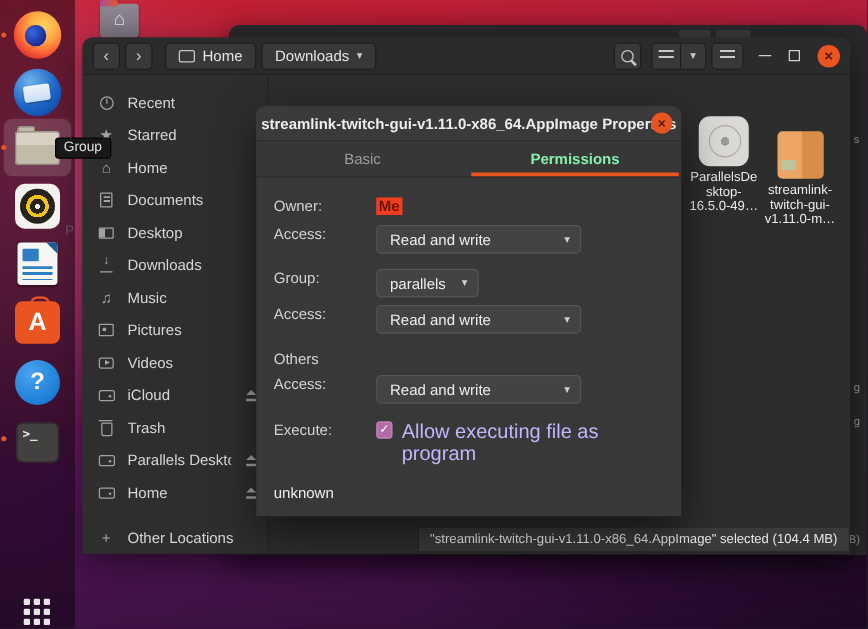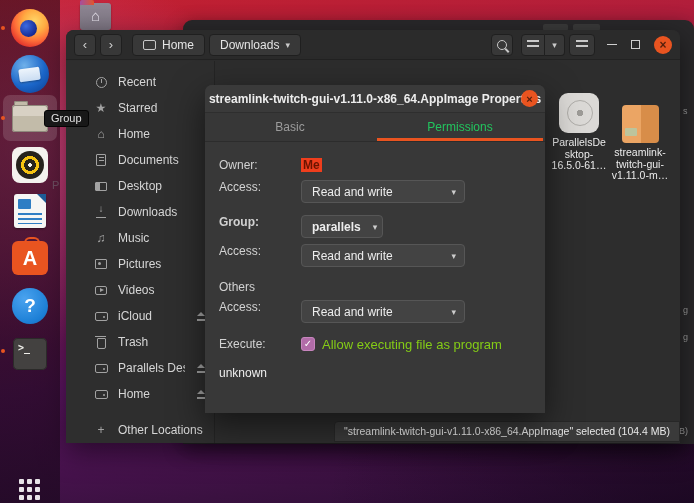--- a/index.html
+++ b/index.html
@@ -103,21 +103,21 @@
   .viewgrp { display:flex; margin:0 4px; }
   .viewgrp .half { width:24px; border-radius:4px 0 0 4px; }
   .viewgrp .half2 { width:20px; border-left:none; border-radius:0 4px 4px 0; }
   .winctl { display:flex; align-items:center; gap:14px; margin-left:12px; }
   .i-min { width:10px; height:1.8px; background:#cfcfcf; }
   .i-max { width:9px; height:9px; border:1.5px solid #cfcfcf; }
   .closebtn { width:18px; height:18px; border-radius:50%; background:#e95420; color:#57200c; font-size:12px; font-weight:bold;
     display:flex; align-items:center; justify-content:center; line-height:1; }
 
   
-  .sidebar { position:absolute; left:0; top:31px; width:149px; bottom:0; background:#2e2e2e; border-right:1px solid #242424; padding-top:8px;padding-left:16px; }
+  .sidebar { position:absolute; left:0; top:31px; width:149px; bottom:0; background:#2e2e2e; border-right:1px solid #242424; padding-top:8px; }
   .srow { height:26px; display:flex; align-items:center; padding:0 8px 0 12px; gap:10px; color:#d6d6d6; font-size:12px; }
   .srow .lbl { flex:1; white-space:nowrap; overflow:hidden; }
   .si { width:14px; height:14px; flex:0 0 14px; display:flex; align-items:center; justify-content:center;
     color:#c0c0c0; font-size:12px; position:relative; opacity:.8; }
   .ic-clock { width:11px; height:11px; border:1.3px solid #c0c0c0; border-radius:50%; position:relative; }
   .ic-clock::after { content:""; position:absolute; left:4px; top:1.5px; width:1.3px; height:4px; background:#c0c0c0; }
   .ic-desktop { width:12px; height:9px; border:1.3px solid #c0c0c0; border-radius:1px; position:relative; }
   .ic-desktop::after { content:""; position:absolute; left:0; top:0; width:4px; height:100%; background:#c0c0c0; }
   .ic-doc { width:10px; height:12px; border:1.3px solid #c0c0c0; border-radius:1px; position:relative; }
   .ic-doc::after { content:""; position:absolute; left:1.5px; top:2px; width:5px; height:6px;
@@ -173,36 +173,36 @@
   
   .dialog { position:absolute; left:205px; top:85px; width:340px; height:328px; z-index:30;
     background:#383838; border-radius:7px 7px 0 0; box-shadow:0 12px 34px rgba(0,0,0,.55); }
   .dlg-titlebar { height:28px; display:flex; align-items:center; justify-content:center; position:relative;
     background:#3a3a3a; border-radius:7px 7px 0 0; border-bottom:1px solid #2e2e2e; }
   .dlg-title { font-size:12px; font-weight:bold; color:#ededed; }
   .dlg-close { position:absolute; right:7px; top:5px; width:17px; height:17px; border-radius:50%; background:#e95420;
     color:#57200c; font-size:11px; font-weight:bold; display:flex; align-items:center; justify-content:center; }
   .dlg-tabs { height:29px; display:flex; border-bottom:1px solid #2c2c2c; background:#373737; }
   .dlg-tab { flex:1; display:flex; align-items:center; justify-content:center; font-size:12px; color:#9c9c9c; position:relative; }
-  .dlg-tab.active { color:#22c55e; font-weight:normal; }
+  .dlg-tab.active { color:#86efac; font-weight:bold; }
   .dlg-tab.active::after { content:""; position:absolute; left:2px; right:2px; bottom:0; height:3px; background:#e95420; }
   .dlg-body { padding:10px 14px 0; }
   .prow { display:flex; }
   .plabel { width:82px; flex:0 0 82px; font-size:12px; color:#d2d2d2; }
   .pheading { font-size:12px; color:#d2d2d2; margin:13px 0 6px; }
   .owner-val { font-size:12px; background:#ef3e1d; color:#6b1400; padding:0 2px; font-weight:bold; }
   .dd { height:23px; background:#434343; border:1px solid #565656; border-radius:4px; display:flex; align-items:center;
     font-size:12px; color:#ededed; padding:0 8px 0 10px; justify-content:space-between; }
   .dd .cv { font-size:9px; color:#cdcdcd; margin-left:12px; }
   .dd-wide { width:164px; }
   .dd-narrow { width:82px; }
-  .mt6{margin-top:6px;} .mt8{margin-top:8px;} .mt12{margin-top:12px;font-weight:bold;} .mt14{margin-top:14px;}
+  .mt6{margin-top:6px;} .mt8{margin-top:8px;} .mt12{margin-top:12px;} .mt14{margin-top:14px;}
   .cb { width:14px; height:14px; border-radius:3px; background:#b16ca8; border:1px solid #c785be; margin-right:7px;
     display:flex; align-items:center; justify-content:center; color:#fff; font-size:10px; line-height:1; }
-  .cbl { font-size:13px; color:#84cc16; }
+  .cbl { font-size:16px; color:#c4b5fd; }
   .secval { font-size:12px; color:#ededed; }
 </style>
 </head>
 <body>
 
 <div class="stage">
 
   <div class="wallpaper"></div>
 
   <div class="desk-home"></div>
@@ -341,21 +341,21 @@
       <div class="gridicon g-folder-red"></div>
       <div class="g-disc"></div>
       <div class="g-green g-g1"></div>
       <div class="g-green g-g2"></div>
       <div class="g-docw"></div>
 
       <div class="fileitem fi-parallels">
         <div class="fi-icon fi-disc"></div>
         <div class="fi-label">ParallelsDe</div>
         <div class="fi-label">sktop-</div>
-        <div class="fi-label">16.5.0-61…</div>
+        <div class="fi-label">16.5.0-49…</div>
       </div>
       <div class="fileitem fi-streamlink">
         <div class="fi-icon fi-pkg"></div>
         <div class="fi-label">streamlink-</div>
         <div class="fi-label">twitch-gui-</div>
         <div class="fi-label">v1.11.0-m…</div>
       </div>
 
       <div class="statusbar">"streamlink-twitch-gui-v1.11.0-x86_64.AppImage" selected  (104.4 MB)</div>
     </div>

